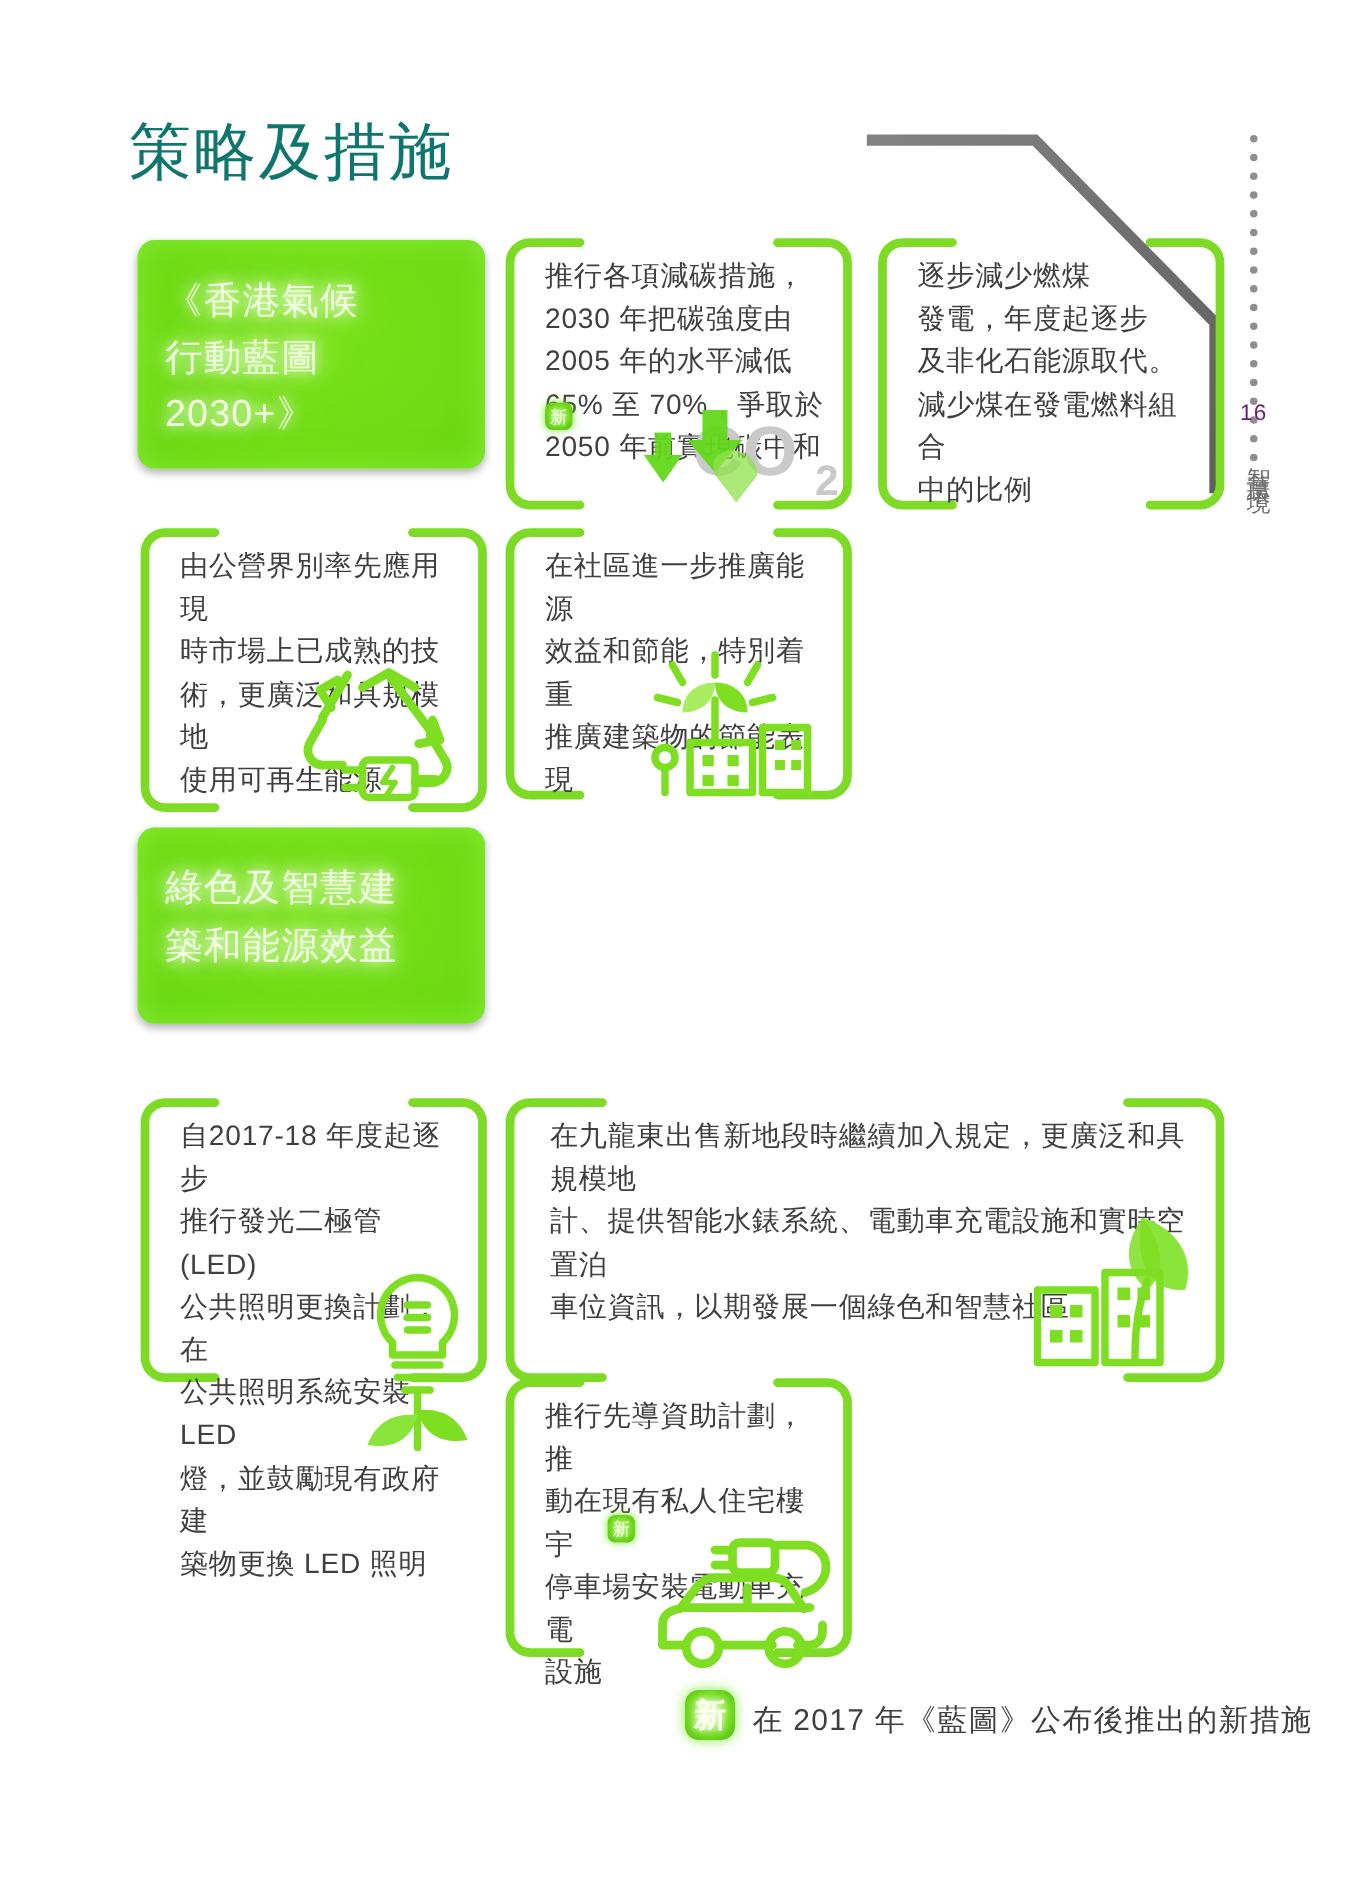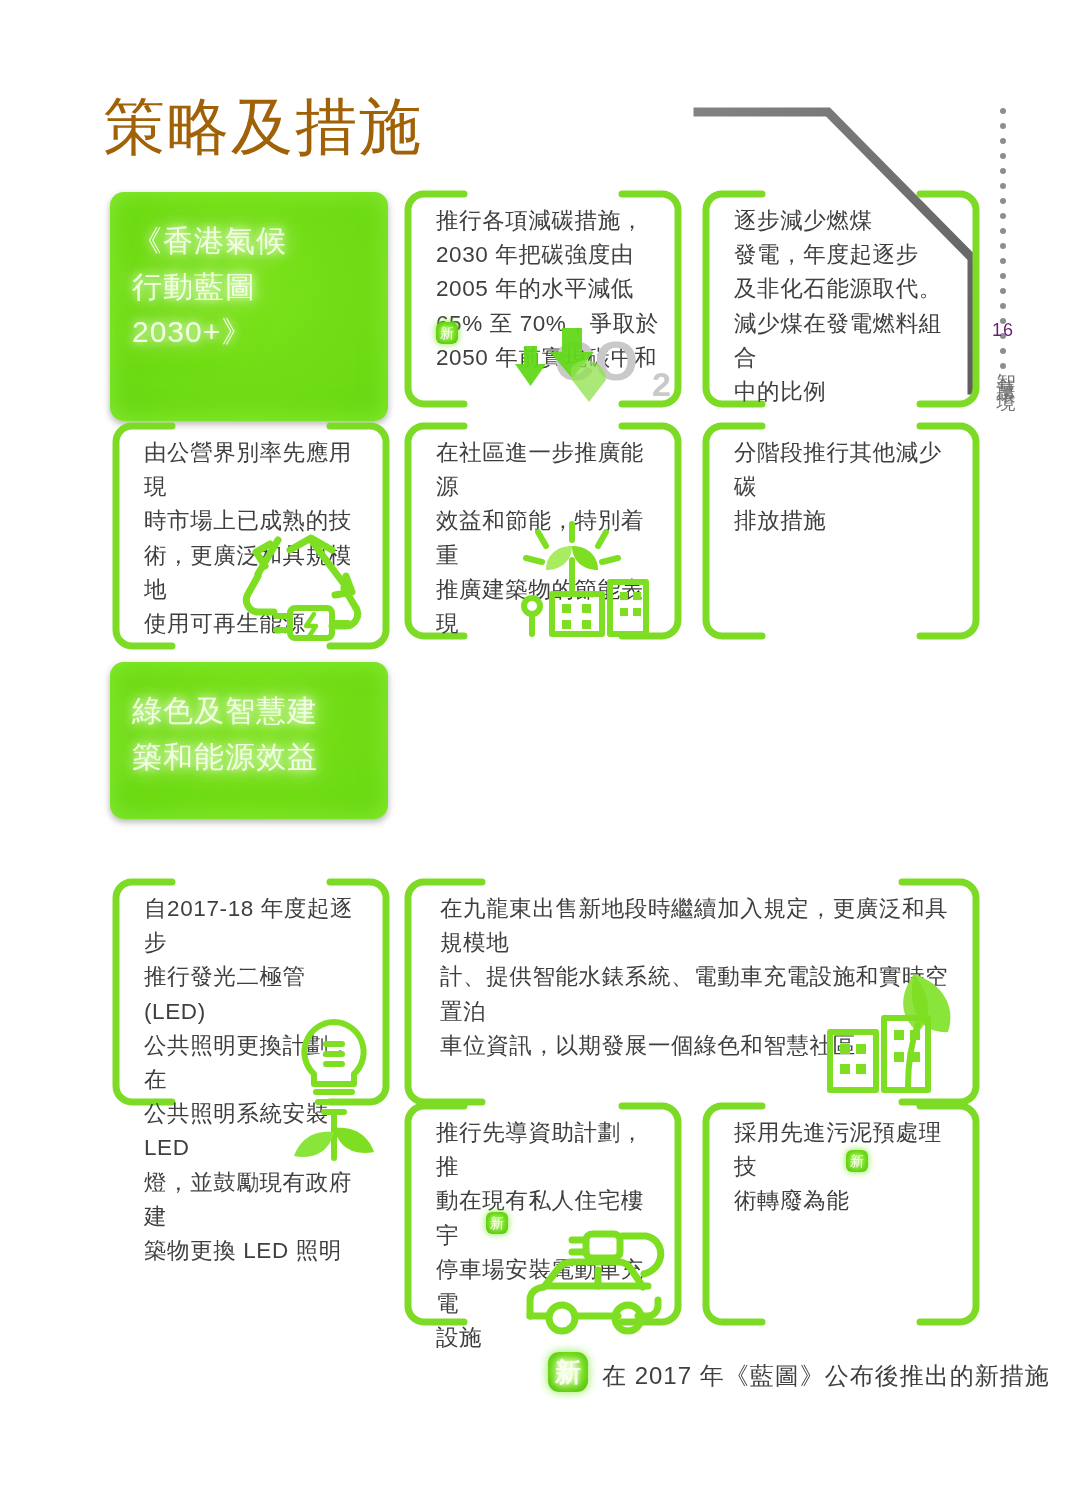--- a/index.html
+++ b/index.html
@@ -11,23 +11,23 @@
     color:#3a3a3a;
     position:relative;
     overflow:hidden;
     -webkit-font-smoothing:antialiased;
   }
   .page{position:absolute;inset:0;}
 
   
   .page-title{
     position:absolute;left:103px;top:96px;
-    font-size:62px;line-height:1;
+    font-size:50px;line-height:1;
     letter-spacing:2px;
-    color:#a16207;
+    color:#0f766e;
     font-family:"DejaVu Serif","Liberation Serif",serif;
     font-weight:400;
     white-space:nowrap;
   }
 
   
   .rail-dots{
     position:absolute;left:998px;top:108px;
     width:10px;
     display:flex;flex-direction:column;gap:9px;align-items:center;
@@ -140,21 +140,21 @@
       <i></i>
       <i></i>
       <i></i>
       <i></i>
       <i></i>
       <i></i>
   </div>
   <div class="page-number">16</div>
   <div class="rail-vert">智慧環境</div>
 
-  <div class="greenbox" style="left:110px;top:192px;width:278px;height:229px;">
+  <div class="greenbox" style="left:110px;top:192px;width:278px;height:183px;">
     <div class="gb-text">《香港氣候
 行動藍圖
 2030+》</div>
   </div>
 
   <div class="greenbox" style="left:110px;top:662px;width:278px;height:157px;">
     <div class="gb-text">綠色及智慧建
 築和能源效益</div>
   </div>
 
@@ -256,28 +256,20 @@
         <rect x="100" y="88" width="8" height="8"></rect>
         <rect x="113" y="88" width="8" height="8"></rect>
       </g>
       <g fill="none" stroke="#7ede22" stroke-width="6" stroke-linecap="round">
         <path d="M12 96 V114"></path>
         <circle cx="12" cy="86" r="8"></circle>
       </g>
     </svg>
   </div>
 
-  <div class="card" style="left:700px;top:420px;width:282px;height:222px;">
-    <svg class="bkt" viewBox="0 0 282 222" preserveAspectRatio="none">
-      <path d="M62 6 H22 A16 16 0 0 0 6 22 V200 A16 16 0 0 0 22 216 H62" fill="none" stroke="#7ddb26" stroke-width="7" stroke-linecap="round"></path>
-      <path d="M220 6 H260 A16 16 0 0 1 276 22 V200 A16 16 0 0 1 260 216 H220" fill="none" stroke="#7ddb26" stroke-width="7" stroke-linecap="round"></path>
-    </svg>
-    <div class="ctext">分階段推行其他減少碳
-排放措施</div>
-  </div>
 
 
   <div class="card" style="left:110px;top:876px;width:282px;height:232px;">
     <svg class="bkt" viewBox="0 0 282 232" preserveAspectRatio="none">
       <path d="M62 6 H22 A16 16 0 0 0 6 22 V210 A16 16 0 0 0 22 226 H62" fill="none" stroke="#7ddb26" stroke-width="7" stroke-linecap="round"></path>
       <path d="M220 6 H260 A16 16 0 0 1 276 22 V210 A16 16 0 0 1 260 226 H220" fill="none" stroke="#7ddb26" stroke-width="7" stroke-linecap="round"></path>
     </svg>
     <div class="ctext">自2017-18 年度起逐步
 推行發光二極管 (LED)
 公共照明更換計劃，在
@@ -347,28 +339,19 @@
         <circle cx="116" cy="88" r="13"></circle>
         <path d="M36 56 h100"></path>
         <path d="M86 40 V56"></path>
         <path d="M132 44 c22 -6 22 -34 2 -38 h-24"></path>
         <rect x="76" y="6" width="34" height="24" rx="6" transform="translate(-2,-2)"></rect>
         <path d="M74 10 H60 M74 22 H60"></path>
       </g>
     </svg>
   </div>
 
-  <div class="card" style="left:700px;top:1100px;width:282px;height:228px;">
-    <svg class="bkt" viewBox="0 0 282 228" preserveAspectRatio="none">
-      <path d="M62 6 H22 A16 16 0 0 0 6 22 V206 A16 16 0 0 0 22 222 H62" fill="none" stroke="#7ddb26" stroke-width="7" stroke-linecap="round"></path>
-      <path d="M220 6 H260 A16 16 0 0 1 276 22 V206 A16 16 0 0 1 260 222 H220" fill="none" stroke="#7ddb26" stroke-width="7" stroke-linecap="round"></path>
-    </svg>
-    <div class="ctext">採用先進污泥預處理技
-術轉廢為能</div>
-    <div class="badge-block" style="left:146px;top:50px;"></div>
-  </div>
 
   <div class="legend">
     <div class="legend-badge"></div>
     <div class="legend-text">在 2017 年《藍圖》公布後推出的新措施</div>
   </div>
 
 </div>
 
 </body></html>

